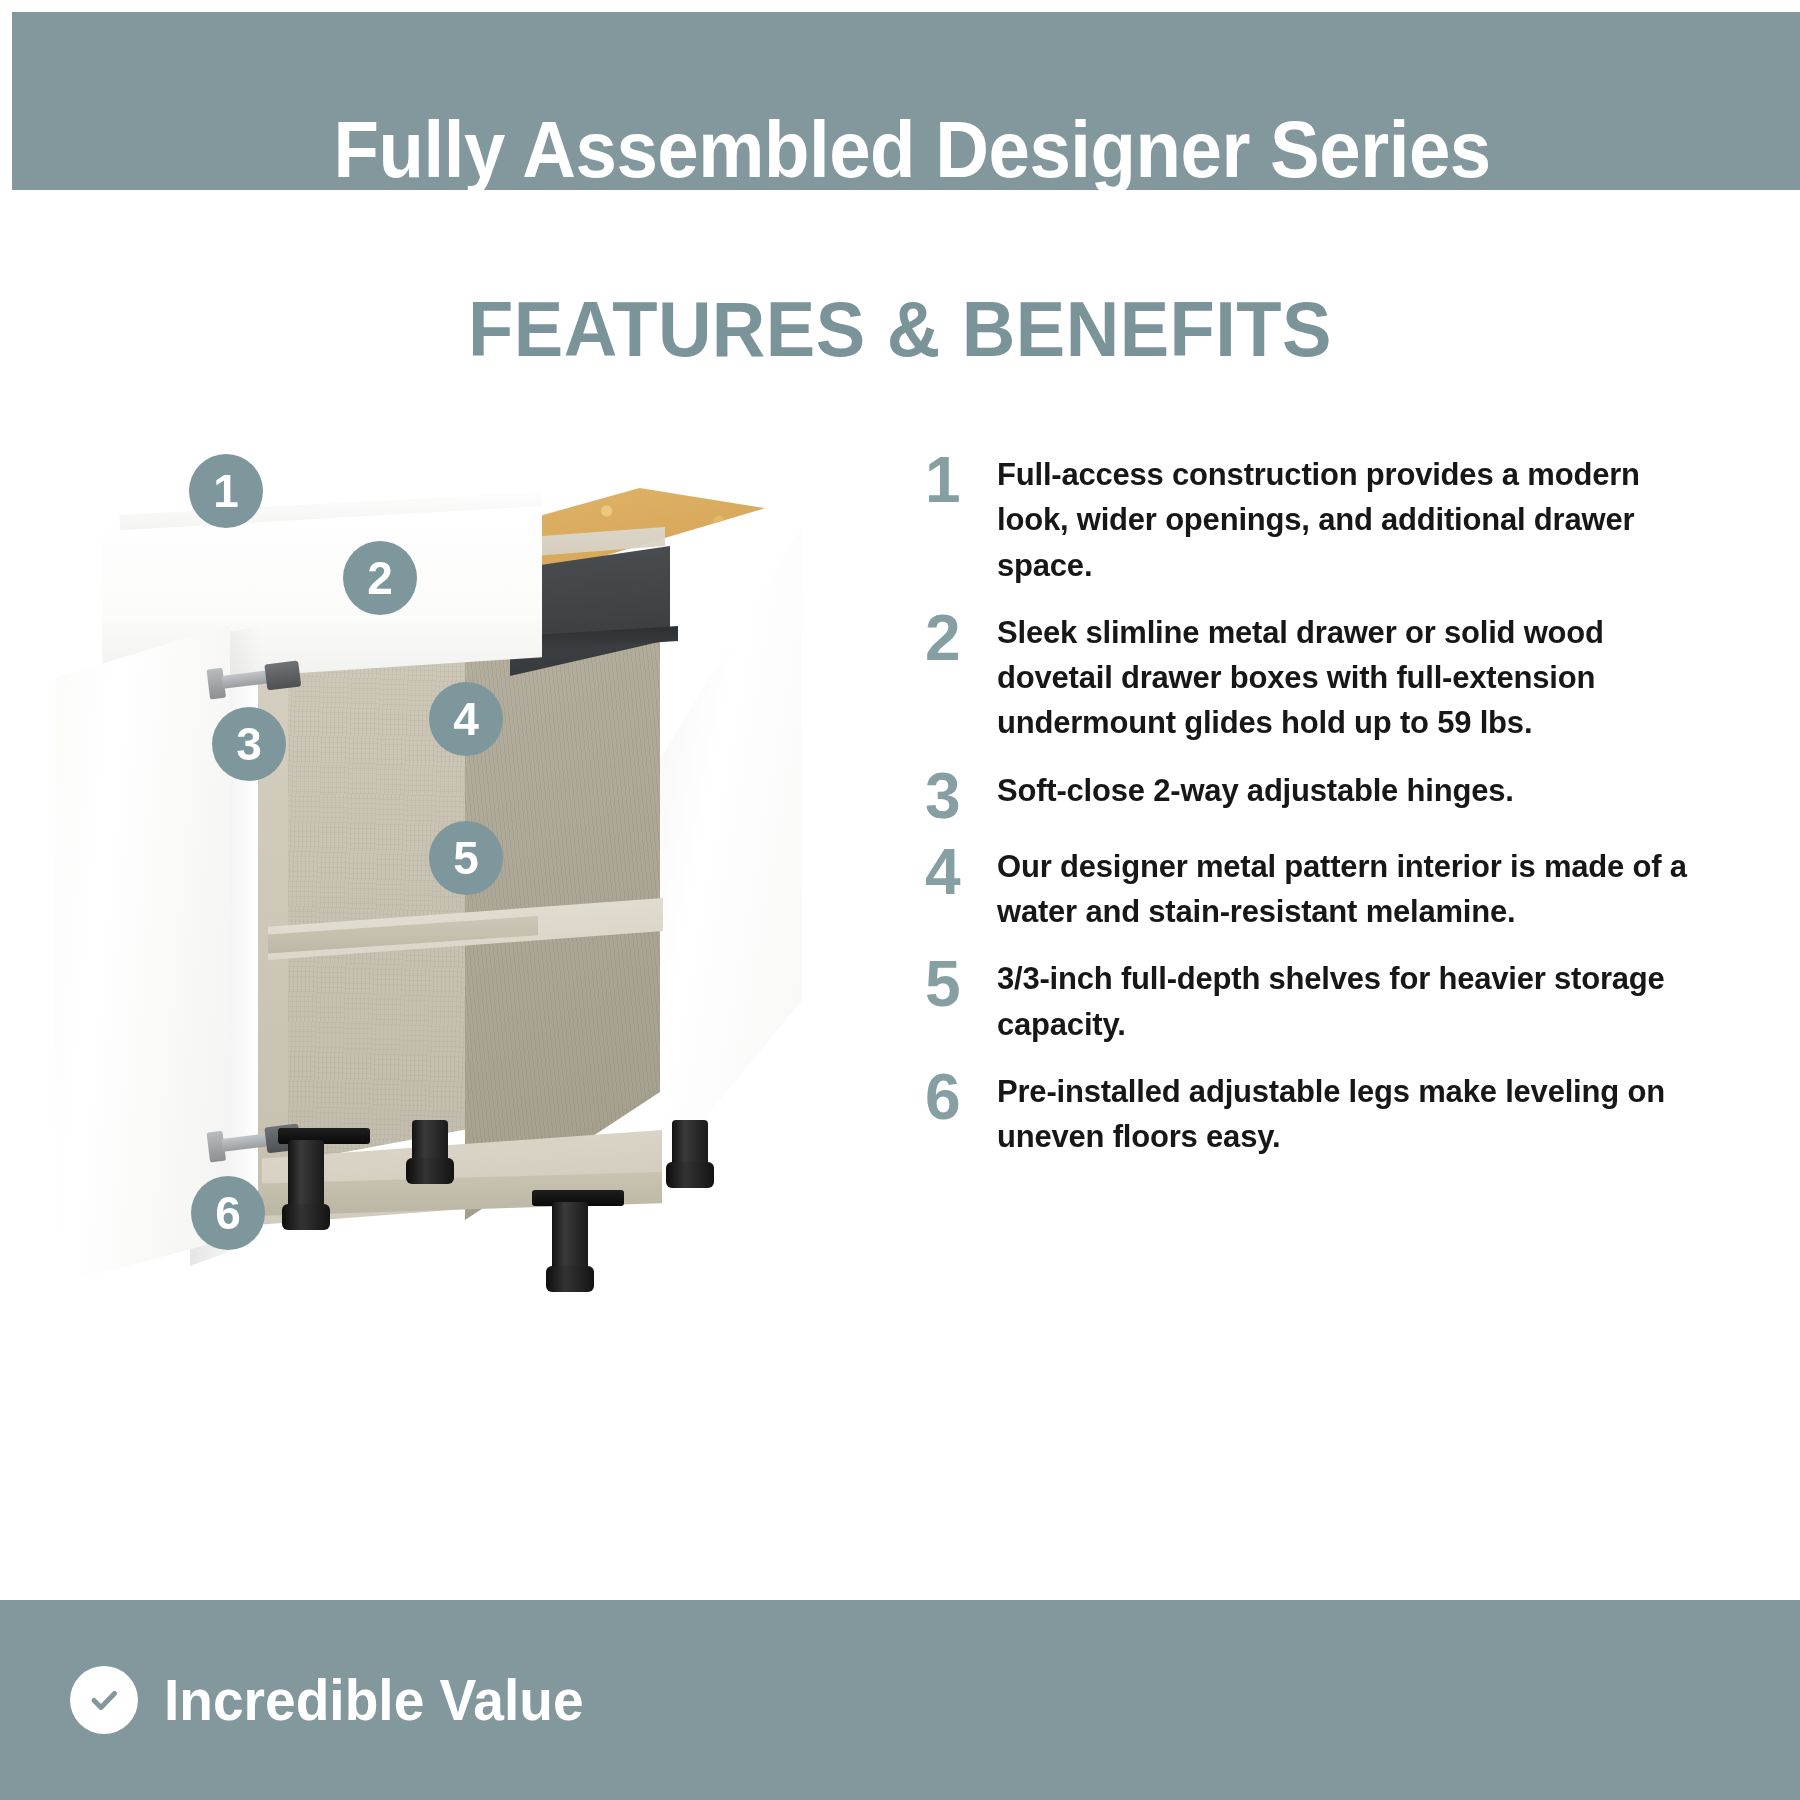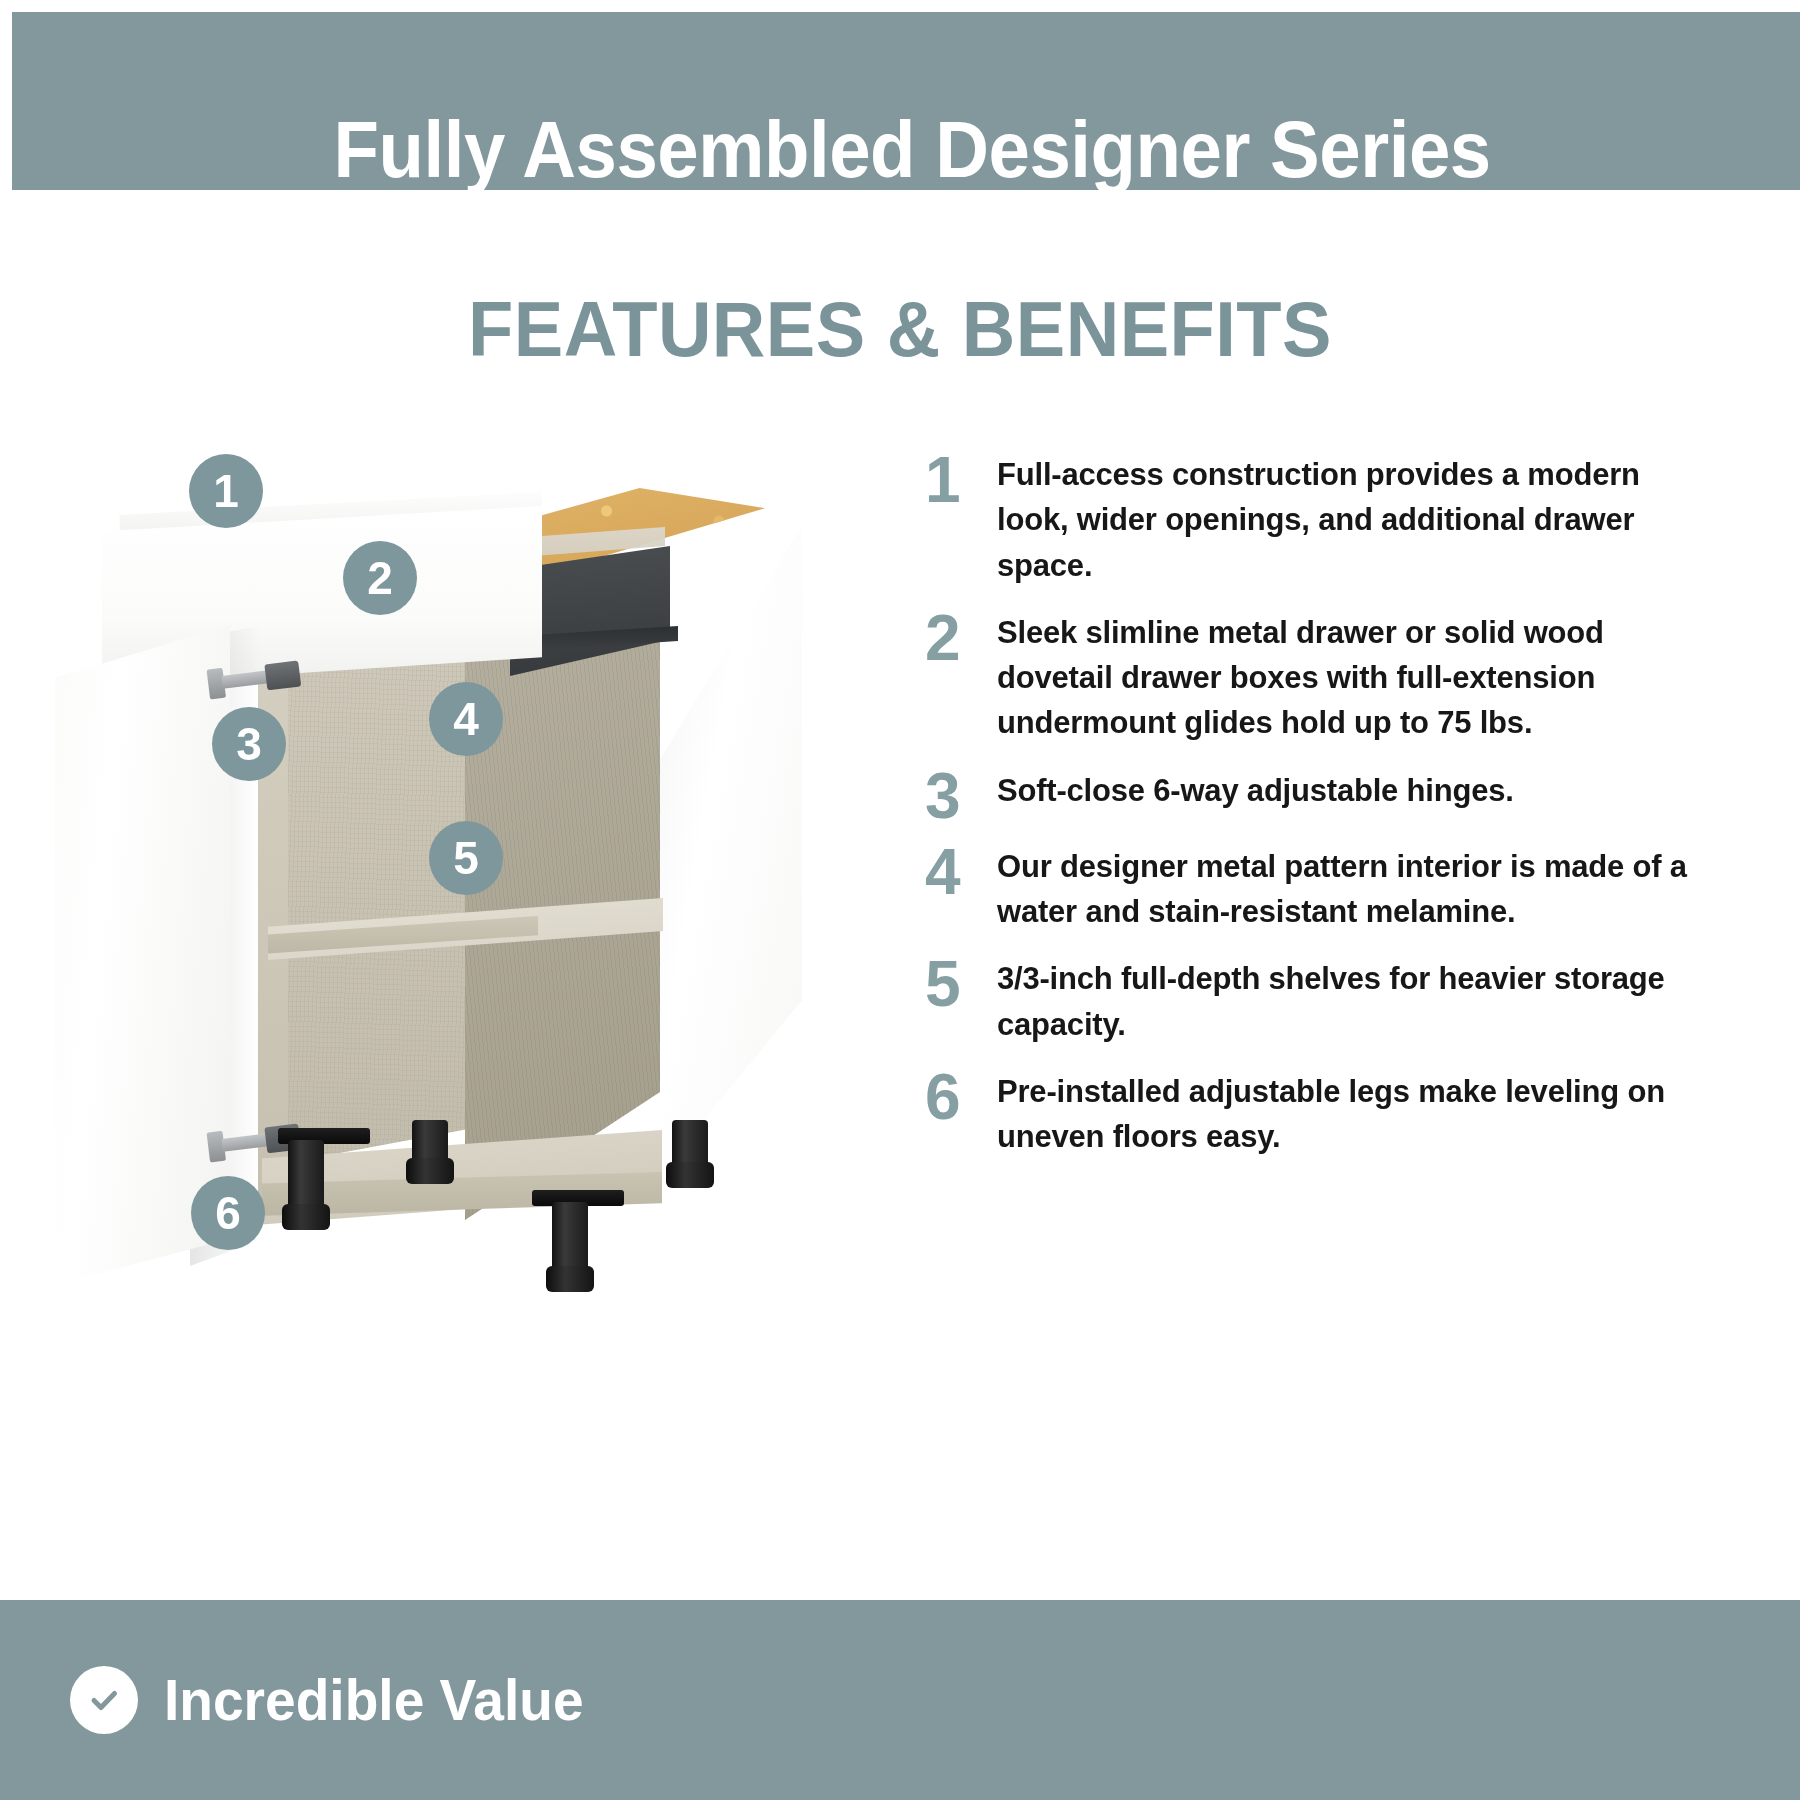--- a/index.html
+++ b/index.html
@@ -443,26 +443,26 @@
 
   <div class="features">
 
     <div class="feature-row">
       <div class="feature-num">1</div>
       <div class="feature-text">Full-access construction provides a modern look, wider openings, and additional drawer space.</div>
     </div>
 
     <div class="feature-row">
       <div class="feature-num">2</div>
-      <div class="feature-text">Sleek slimline metal drawer or solid wood dovetail drawer boxes with full-extension undermount glides hold up to 75 lbs.</div>
+      <div class="feature-text">Sleek slimline metal drawer or solid wood dovetail drawer boxes with full-extension undermount glides hold up to 59 lbs.</div>
     </div>
 
     <div class="feature-row">
       <div class="feature-num">3</div>
-      <div class="feature-text">Soft-close 6-way adjustable hinges.</div>
+      <div class="feature-text">Soft-close 2-way adjustable hinges.</div>
     </div>
 
     <div class="feature-row">
       <div class="feature-num">4</div>
       <div class="feature-text">Our designer metal pattern interior is made of a water and stain-resistant melamine.</div>
     </div>
 
     <div class="feature-row">
       <div class="feature-num">5</div>
       <div class="feature-text">3/3-inch full-depth shelves for heavier storage capacity.</div>

